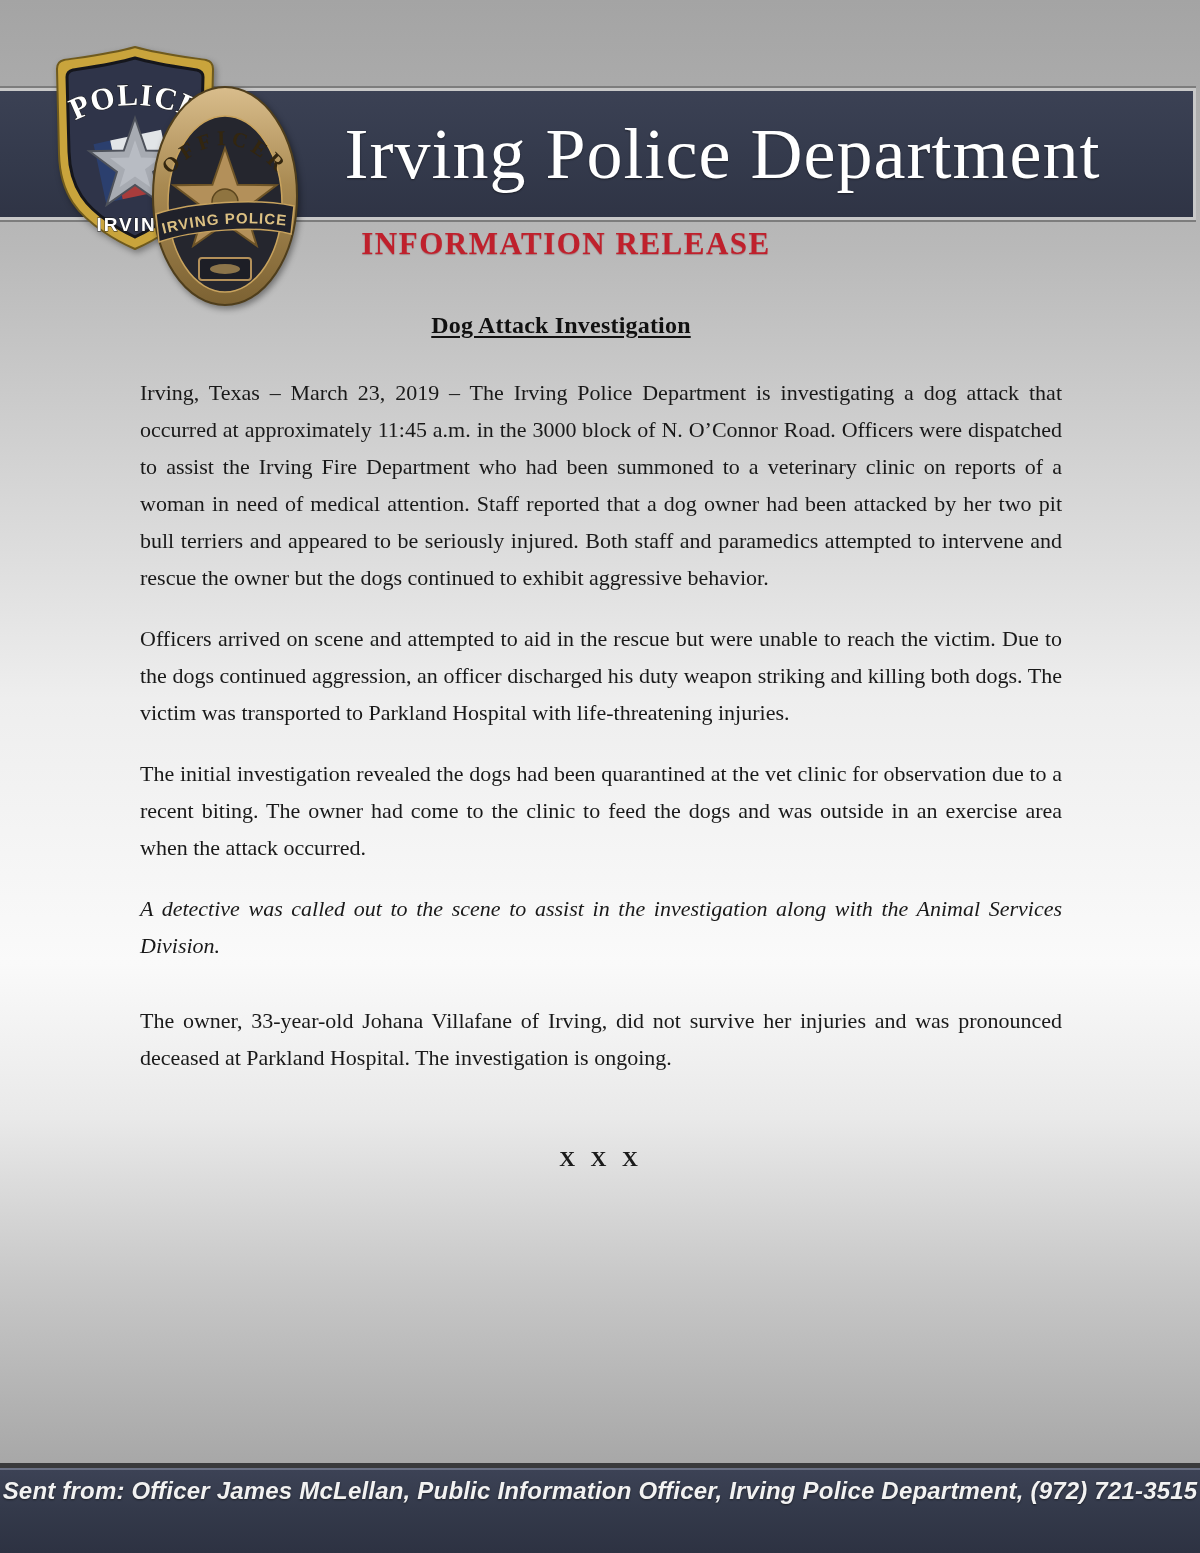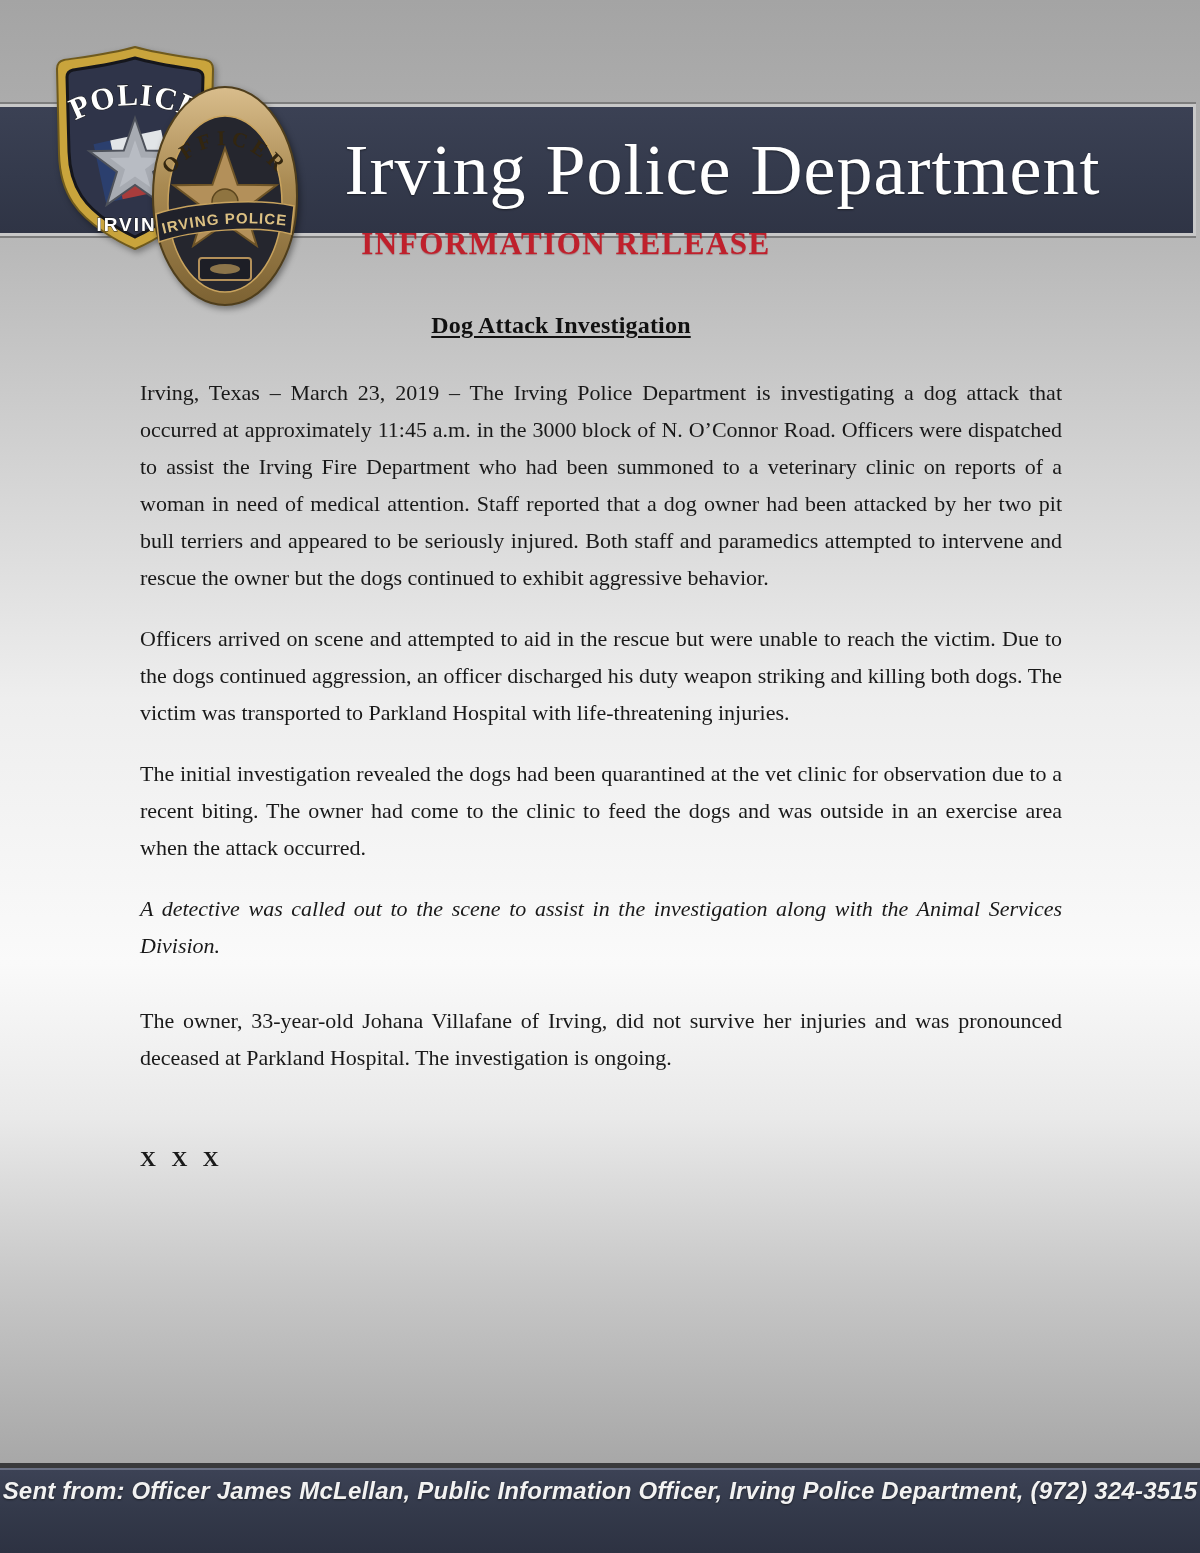--- a/index.html
+++ b/index.html
@@ -18,21 +18,21 @@
       #fafafa 62%,
       #e9e9e9 72%,
       #c9c9c9 82%,
       #a8a8a8 94%,
       #a0a0a0 100%);
   }
 
   
   .band{
     position:absolute;
-    left:0;right:4px;top:104px;height:126px;
+    left:0;right:4px;top:88px;height:126px;
     background:linear-gradient(180deg,#3b4154 0%,#343a4c 55%,#2f3445 100%);
     border-top:3px solid #c8c8c8;
     border-bottom:3px solid #c8c8c8;
     border-right:3px solid #c8c8c8;
     box-shadow:0 2px 0 #7d7d7d, 0 -2px 0 #7d7d7d;
     display:flex;align-items:center;justify-content:center;
   }
   .dept-title{
     margin:0;
     padding-left:252px;
@@ -82,21 +82,21 @@
   .content p{
     margin:0 0 24px 0;
     font-size:22px;
     line-height:37px;
     text-align:justify;
     color:#191919;
   }
   .content p.gap-lg{margin-bottom:38px;font-style:italic;}
   .closing{
     margin-top:70px;
-    text-align:left;
+    text-align:center;
     font-size:22px;
     font-weight:bold;
     letter-spacing:5px;
     color:#1a1a1a;
   }
 
   
   .footer-band{
     position:absolute;
     left:0;right:0;bottom:0;height:83px;
@@ -179,16 +179,16 @@
     <h2 class="doc-title">Dog Attack Investigation</h2>
     <p>Irving, Texas – March 23, 2019 – The Irving Police Department is investigating a dog attack that occurred at approximately 11:45 a.m. in the 3000 block of N. O’Connor Road. Officers were dispatched to assist the Irving Fire Department who had been summoned to a veterinary clinic on reports of a woman in need of medical attention. Staff reported that a dog owner had been attacked by her two pit bull terriers and appeared to be seriously injured. Both staff and paramedics attempted to intervene and rescue the owner but the dogs continued to exhibit aggressive behavior.</p>
     <p>Officers arrived on scene and attempted to aid in the rescue but were unable to reach the victim. Due to the dogs continued aggression, an officer discharged his duty weapon striking and killing both dogs. The victim was transported to Parkland Hospital with life-threatening injuries.</p>
     <p>The initial investigation revealed the dogs had been quarantined at the vet clinic for observation due to a recent biting. The owner had come to the clinic to feed the dogs and was outside in an exercise area when the attack occurred.</p>
     <p class="gap-lg">A detective was called out to the scene to assist in the investigation along with the Animal Services Division.</p>
     <p>The owner, 33-year-old Johana Villafane of Irving, did not survive her injuries and was pronounced deceased at Parkland Hospital. The investigation is ongoing.</p>
     <div class="closing">X X X</div>
   </main>
 
   <footer class="footer-band">
-    <div class="footer-text">Sent from: Officer James McLellan, Public Information Officer, Irving Police Department, (972) 324-3515</div>
+    <div class="footer-text">Sent from: Officer James McLellan, Public Information Officer, Irving Police Department, (972) 721-3515</div>
   </footer>
 
 </div>
 
 </body></html>

